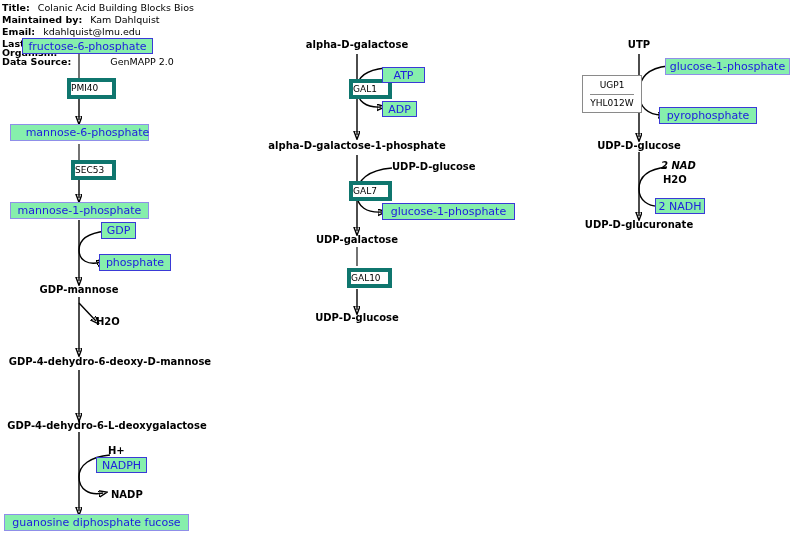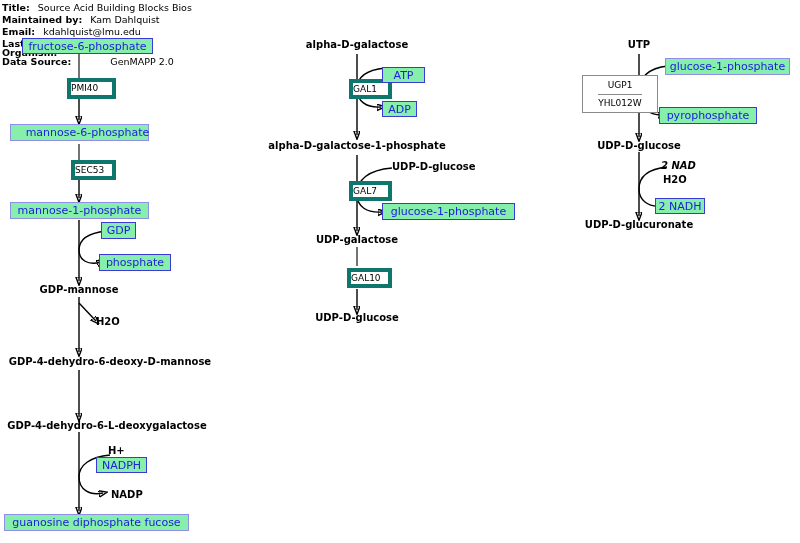--- a/index.html
+++ b/index.html
@@ -109,21 +109,21 @@
   }
   svg.wires .thin{stroke-width:1.1;}
 </style>
 </head>
 <body>
 
 <div id="canvas">
 
   <div class="info-line" style="left:2px;top:2px;">
     <span class="k">Title:</span>
-    <span class="v" style="margin-left:5px;">Source Acid Building Blocks Bios</span>
+    <span class="v" style="margin-left:5px;">Colanic Acid Building Blocks Bios</span>
   </div>
 
   <div class="info-line" style="left:2px;top:14px;">
     <span class="k">Maintained by:</span>
     <span class="v" style="margin-left:5px;">Kam Dahlquist</span>
   </div>
 
   <div class="info-line" style="left:2px;top:26px;">
     <span class="k">Email:</span>
     <span class="v" style="margin-left:5px;">kdahlquist@lmu.edu</span>
@@ -268,21 +268,21 @@
   <div class="lbl center" style="left:357px;top:235px;">UDP-galactose</div>
 
   <div class="gene" style="left:315px;top:268px;width:45px;height:20px;">
     <span>GAL10</span>
   </div>
 
   <div class="lbl center" style="left:357px;top:313px;">UDP-D-glucose</div>
 
   <div class="lbl center" style="left:639px;top:40px;">UTP</div>
 
-  <div class="gene-stack" style="left:582px;top:75px;width:76px;height:38px;align-items:center;">
+  <div class="gene-stack" style="left:582px;top:75px;width:60px;height:38px;align-items:center;">
     <div class="cell">UGP1</div>
     <div class="cell">YHL012W</div>
   </div>
 
   <div class="metab" style="left:665px;top:58px;width:125px;height:17px;">
     <span>glucose-1-phosphate</span>
   </div>
 
   <div class="metab strongborder" style="left:659px;top:107px;width:98px;height:17px;">
     <span>pyrophosphate</span>

